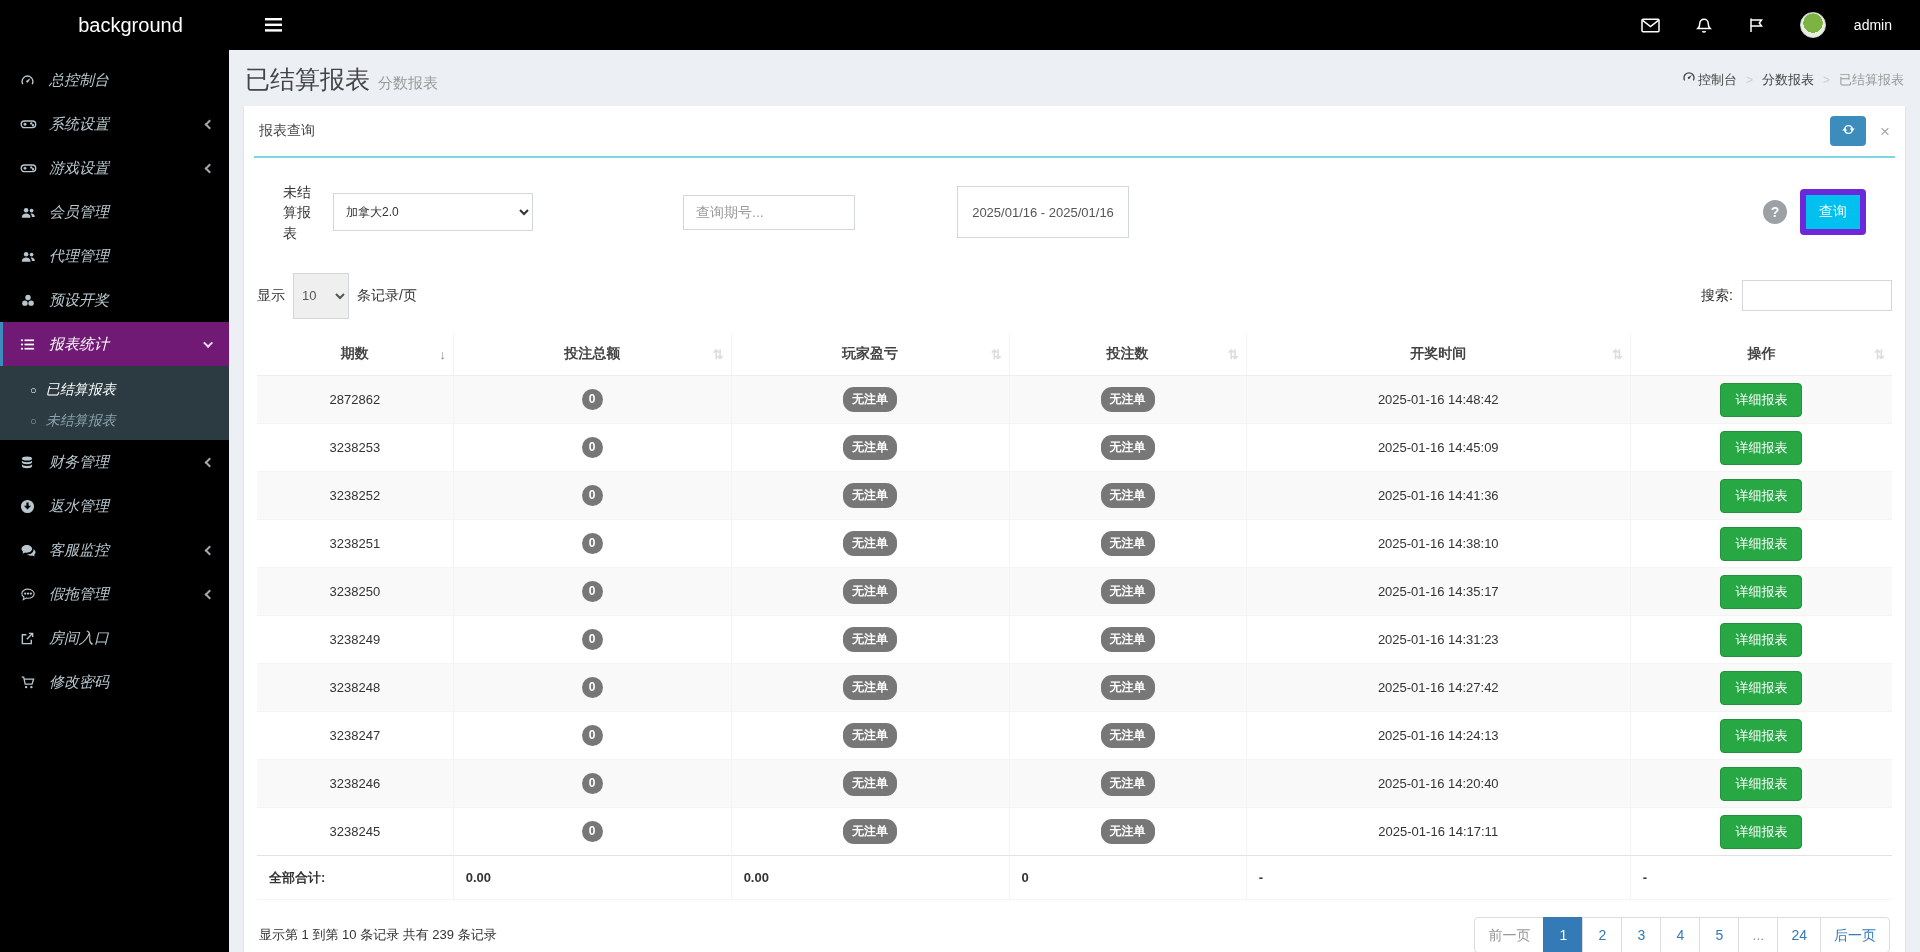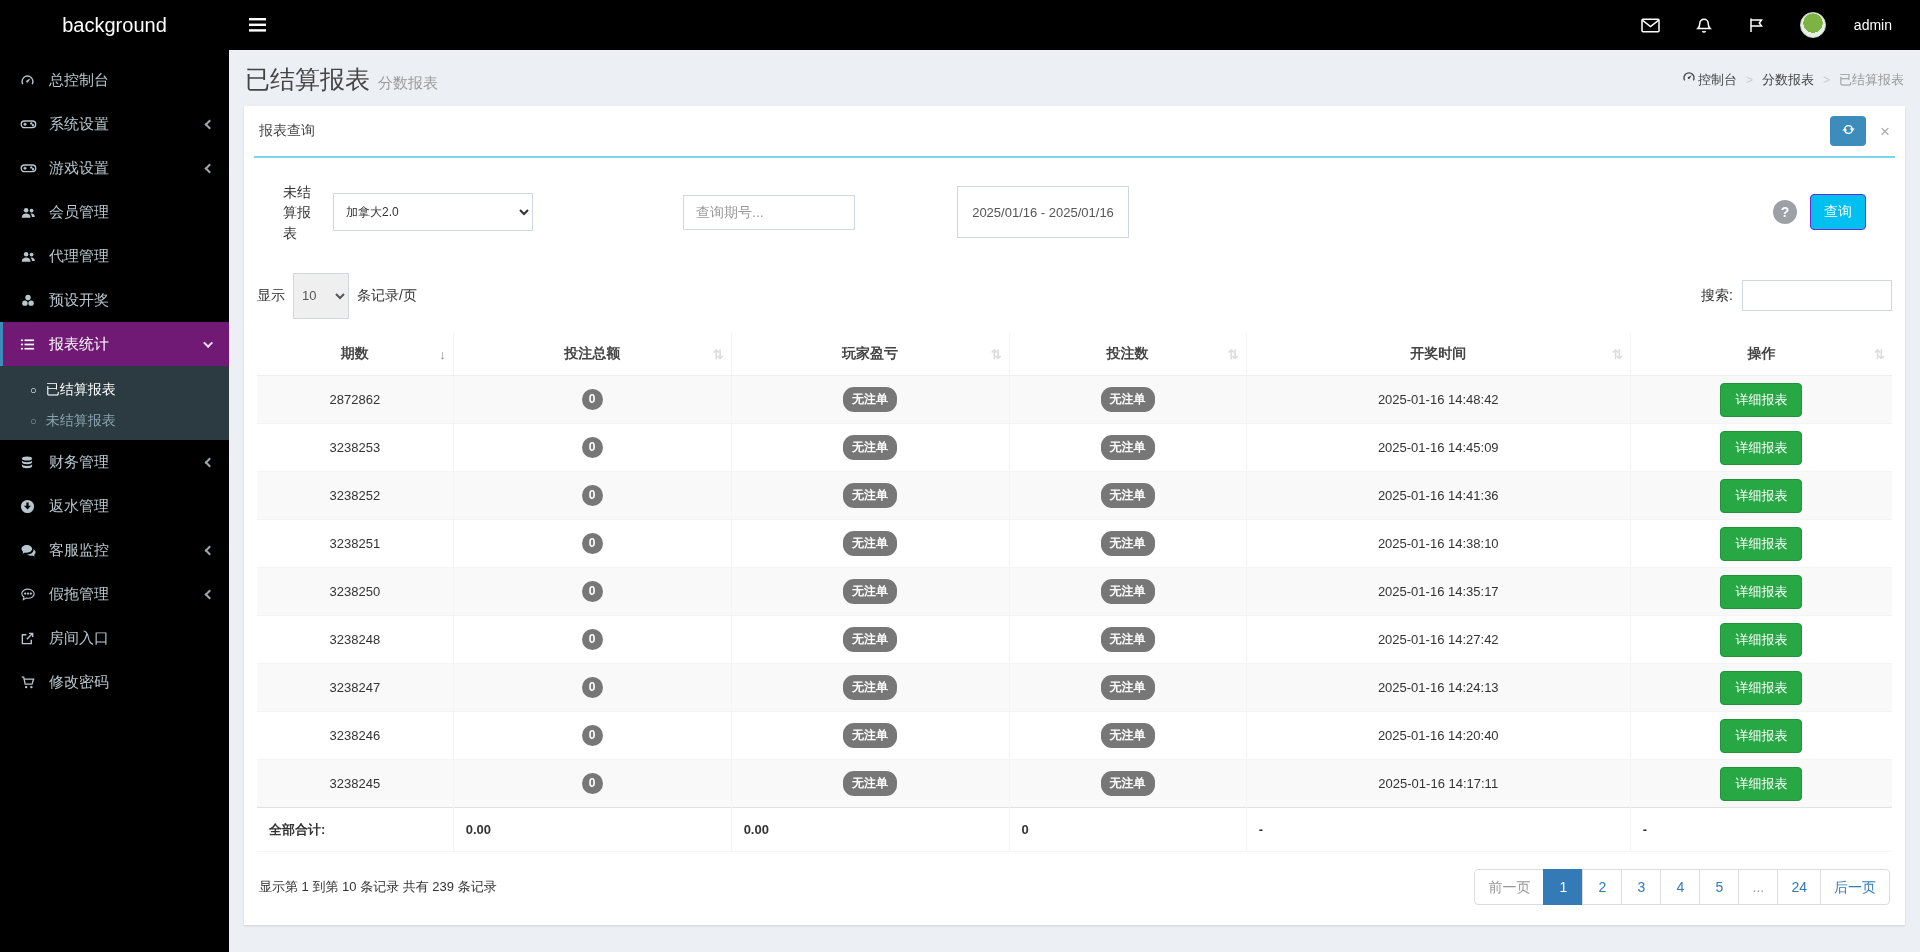--- a/index.html
+++ b/index.html
@@ -1,30 +1,30 @@
 <!DOCTYPE html>
 <html><head>
 <meta charset="utf-8">
 <style>
   * { margin:0; padding:0; box-sizing:border-box; }
   html,body { width:1920px; height:952px; overflow:hidden; }
   body { font-family:"Liberation Sans", sans-serif; background:#ecf0f5; color:#333; }
 
   
   .navbar { position:fixed; top:0; left:0; width:1920px; height:50px; background:#000; display:flex; align-items:center; z-index:20; }
-  .brand { width:229px; text-align:center; color:#fff; font-size:20px; line-height:50px; flex:none; }
+  .brand { width:229px; text-align:center; color:#fff; font-size:20px; line-height:50px; flex:none;margin-left:16px; }
   .hamburger { color:#fff; padding:0 20px; height:50px; display:flex; align-items:center; cursor:pointer; }
   .nav-right { margin-left:auto; display:flex; align-items:center; gap:36px; padding-right:28px; color:#fff; }
   .nav-ico { display:inline-flex; align-items:center; cursor:pointer; color:#fff; }
   .user-chip { display:flex; align-items:center; gap:28px; cursor:pointer; }
   .avatar { width:26px; height:26px; border-radius:50%; background:radial-gradient(circle at 50% 42%, #7cb342 0 52%, #e8f0e2 53%); border:1px solid #cfd8cf; }
   .user-name { font-size:14px; color:#fff; }
 
   
-  .sidebar { position:fixed; top:50px; left:0; bottom:0; width:229px; background:#000; z-index:10; }
+  .sidebar { position:fixed; top:50px; left:0; bottom:0; width:229px; background:#000; z-index:10;font-style:italic; }
   .sidebar ul { list-style:none; padding-top:8px; }
   .side-item { display:flex; align-items:center; height:44px; padding:0 16px 0 17px; color:#b8c7ce; font-size:15px; cursor:pointer; border-left:3px solid transparent; }
   .side-item .s-ico { width:29px; display:inline-flex; align-items:center; flex:none; }
   .side-item .s-label { flex:1 1 auto; }
   .side-item.active { background:#701a75; border-left-color:#3c8dbc; color:#fff; }
   .chev { width:7px; height:7px; border-left:2px solid currentColor; border-bottom:2px solid currentColor; display:inline-block; opacity:.85; }
   .chev-left { transform:rotate(45deg); }
   .chev-down { transform:rotate(-45deg) translateY(-2px); }
   .submenu { background:#2c3b41; padding:4px 0; }
   .sub-item { display:flex; align-items:center; height:31px; padding-left:30px; color:#8aa4af; font-size:14px; cursor:pointer; }
@@ -54,21 +54,21 @@
 
   
   .form-row { display:flex; align-items:center; padding:4px 26px 0 26px; margin-bottom:30px; }
   .game-label { width:36px; font-size:14px; color:#333; line-height:1.45; margin-right:14px; }
   .game-select { width:200px; height:38px; border:1px solid #d2d6de; font-size:12px; color:#333; padding:0 8px; background:#fff; font-family:inherit; }
   .period-input { width:172px; height:35px; border:1px solid #d2d6de; font-size:14px; padding:0 12px; margin-left:150px; color:#555; font-family:inherit; }
   .period-input::placeholder { color:#999; }
   .date-input { width:172px; height:52px; border:1px solid #d2d6de; font-size:13px; text-align:center; color:#555; margin-left:102px; font-family:inherit; }
   .form-right { margin-left:auto; display:flex; align-items:center; gap:13px; }
   .help-circle { width:24px; height:24px; border-radius:50%; background:#9da0a4; color:#fff; font-size:14px; font-weight:bold; display:flex; align-items:center; justify-content:center; cursor:pointer; }
-  .btn-query { background:#00c0ef; border:1px solid #6d28d9; color:#fff; font-size:14px; padding:8px 13px; border-radius:4px; cursor:pointer; font-family:inherit; }
+  .btn-query { background:#00c0ef; border:6px solid #6d28d9; color:#fff; font-size:14px; padding:8px 13px; border-radius:4px; cursor:pointer; font-family:inherit; }
 
   
   .controls-row { display:flex; align-items:center; margin-bottom:14px; font-size:14px; color:#333; }
   .len-select { width:56px; height:46px; border:1px solid #d2d6de; margin:0 8px; font-size:13px; color:#555; padding:0 4px; font-family:inherit; }
   .search-wrap { margin-left:auto; display:flex; align-items:center; gap:9px; }
   .search-input { width:150px; height:31px; border:1px solid #d2d6de; padding:0 8px; font-size:13px; font-family:inherit; }
 
   
   table { width:100%; border-collapse:collapse; font-size:13px; color:#333; table-layout:fixed; }
   thead th { height:43px; font-size:14px; font-weight:700; color:#444; border-bottom:1px solid #eee; border-left:1px solid #f4f4f4; position:relative; cursor:pointer; background:#fff; }
@@ -410,20 +410,28 @@
   </tr>
             <tr>
     <td>3238250</td>
     <td><span class="badge-num">0</span></td>
     <td><span class="badge-pill">无注单</span></td>
     <td><span class="badge-pill">无注单</span></td>
     <td>2025-01-16 14:35:17</td>
     <td><button class="btn-detail">详细报表</button></td>
   </tr>
             <tr>
+    <td>3238249</td>
+    <td><span class="badge-num">0</span></td>
+    <td><span class="badge-pill">无注单</span></td>
+    <td><span class="badge-pill">无注单</span></td>
+    <td>2025-01-16 14:31:23</td>
+    <td><button class="btn-detail">详细报表</button></td>
+  </tr>
+            <tr>
     <td>3238248</td>
     <td><span class="badge-num">0</span></td>
     <td><span class="badge-pill">无注单</span></td>
     <td><span class="badge-pill">无注单</span></td>
     <td>2025-01-16 14:27:42</td>
     <td><button class="btn-detail">详细报表</button></td>
   </tr>
             <tr>
     <td>3238247</td>
     <td><span class="badge-num">0</span></td>

